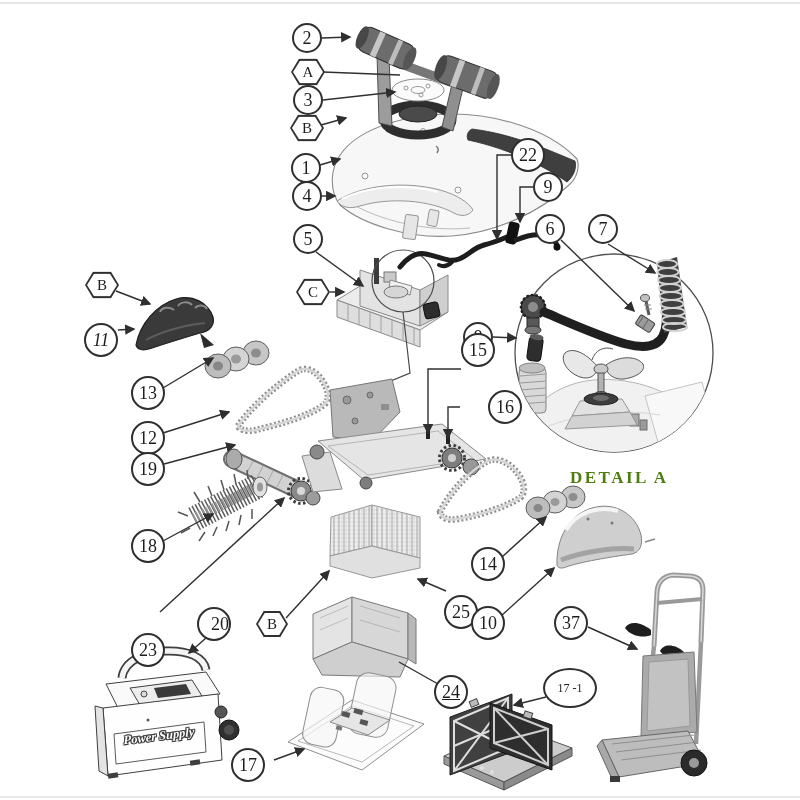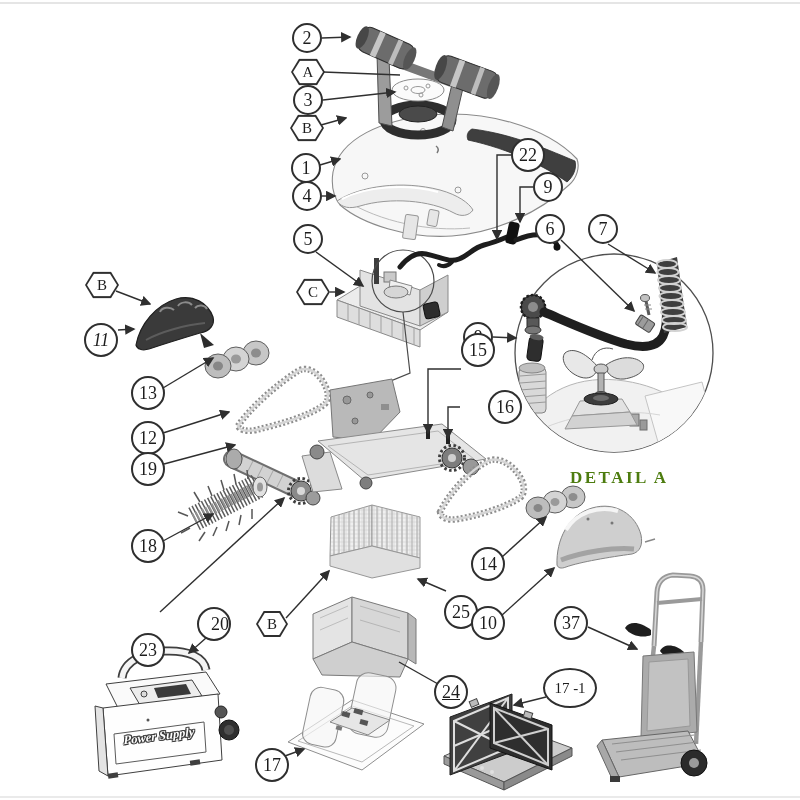--- a/index.html
+++ b/index.html
@@ -4,21 +4,21 @@
 <style>
   html,body{margin:0;padding:0;background:#fff;}
   .canvas{position:relative;width:800px;height:800px;background:#ffffff;overflow:hidden;
           font-family:"Liberation Serif",serif;}
   .art{position:absolute;left:0;top:0;}
   .callout-layer{position:absolute;left:0;top:0;width:800px;height:800px;}
   .callout{position:absolute;transform:translate(-50%,-50%);display:flex;align-items:center;
            justify-content:center;color:#1d1d1d;font-family:"Liberation Serif",serif;
            box-sizing:border-box;line-height:1;}
   .circle,.ellipse{background:#fff;border:2px solid #2f2f2f;border-radius:50%;font-size:18px;}
-  .ellipse{font-size:15px;letter-spacing:0;}
+  .ellipse{font-size:12px;letter-spacing:0;}
   .hexagon{background:#2f2f2f;clip-path:polygon(24% 0,76% 0,100% 50%,76% 100%,24% 100%,0 50%);}
   .hex-inner{position:absolute;inset:2px;background:#fff;
              clip-path:polygon(24% 0,76% 0,100% 50%,76% 100%,24% 100%,0 50%);
              display:flex;align-items:center;justify-content:center;font-size:15px;}
   .detail-label{position:absolute;left:570px;top:468px;width:120px;font-size:17px;
                 letter-spacing:2.5px;color:#4d7c0f;font-weight:600;}
   .ps-label{position:absolute;left:114px;top:729px;width:90px;text-align:center;
             font-size:12.5px;font-weight:bold;font-style:italic;color:#fff;
             transform:rotate(-7deg) skewX(-4deg);
             text-shadow:1px 1px 0 #3c3c3c,-1px -1px 0 #3c3c3c,1px -1px 0 #3c3c3c,
@@ -544,18 +544,18 @@
       </div>
       <div class="callout circle" style="left: 571px; top: 623px; width: 34px; height: 34px;">
         <span>37</span>
       </div>
       <div class="callout circle" style="left: 451px; top: 692px; width: 34px; height: 34px; text-decoration: underline;">
         <span>24</span>
       </div>
       <div class="callout ellipse" style="left: 570px; top: 688px; width: 54px; height: 40px;">
         <span>17 -1</span>
       </div>
-      <div class="callout circle" style="left: 272px; top: 765px; width: 34px; height: 34px;">
+      <div class="callout circle" style="left: 248px; top: 765px; width: 34px; height: 34px;">
         <span>17</span>
       </div>
     </div>
 
 </div>
 
 </body></html>

